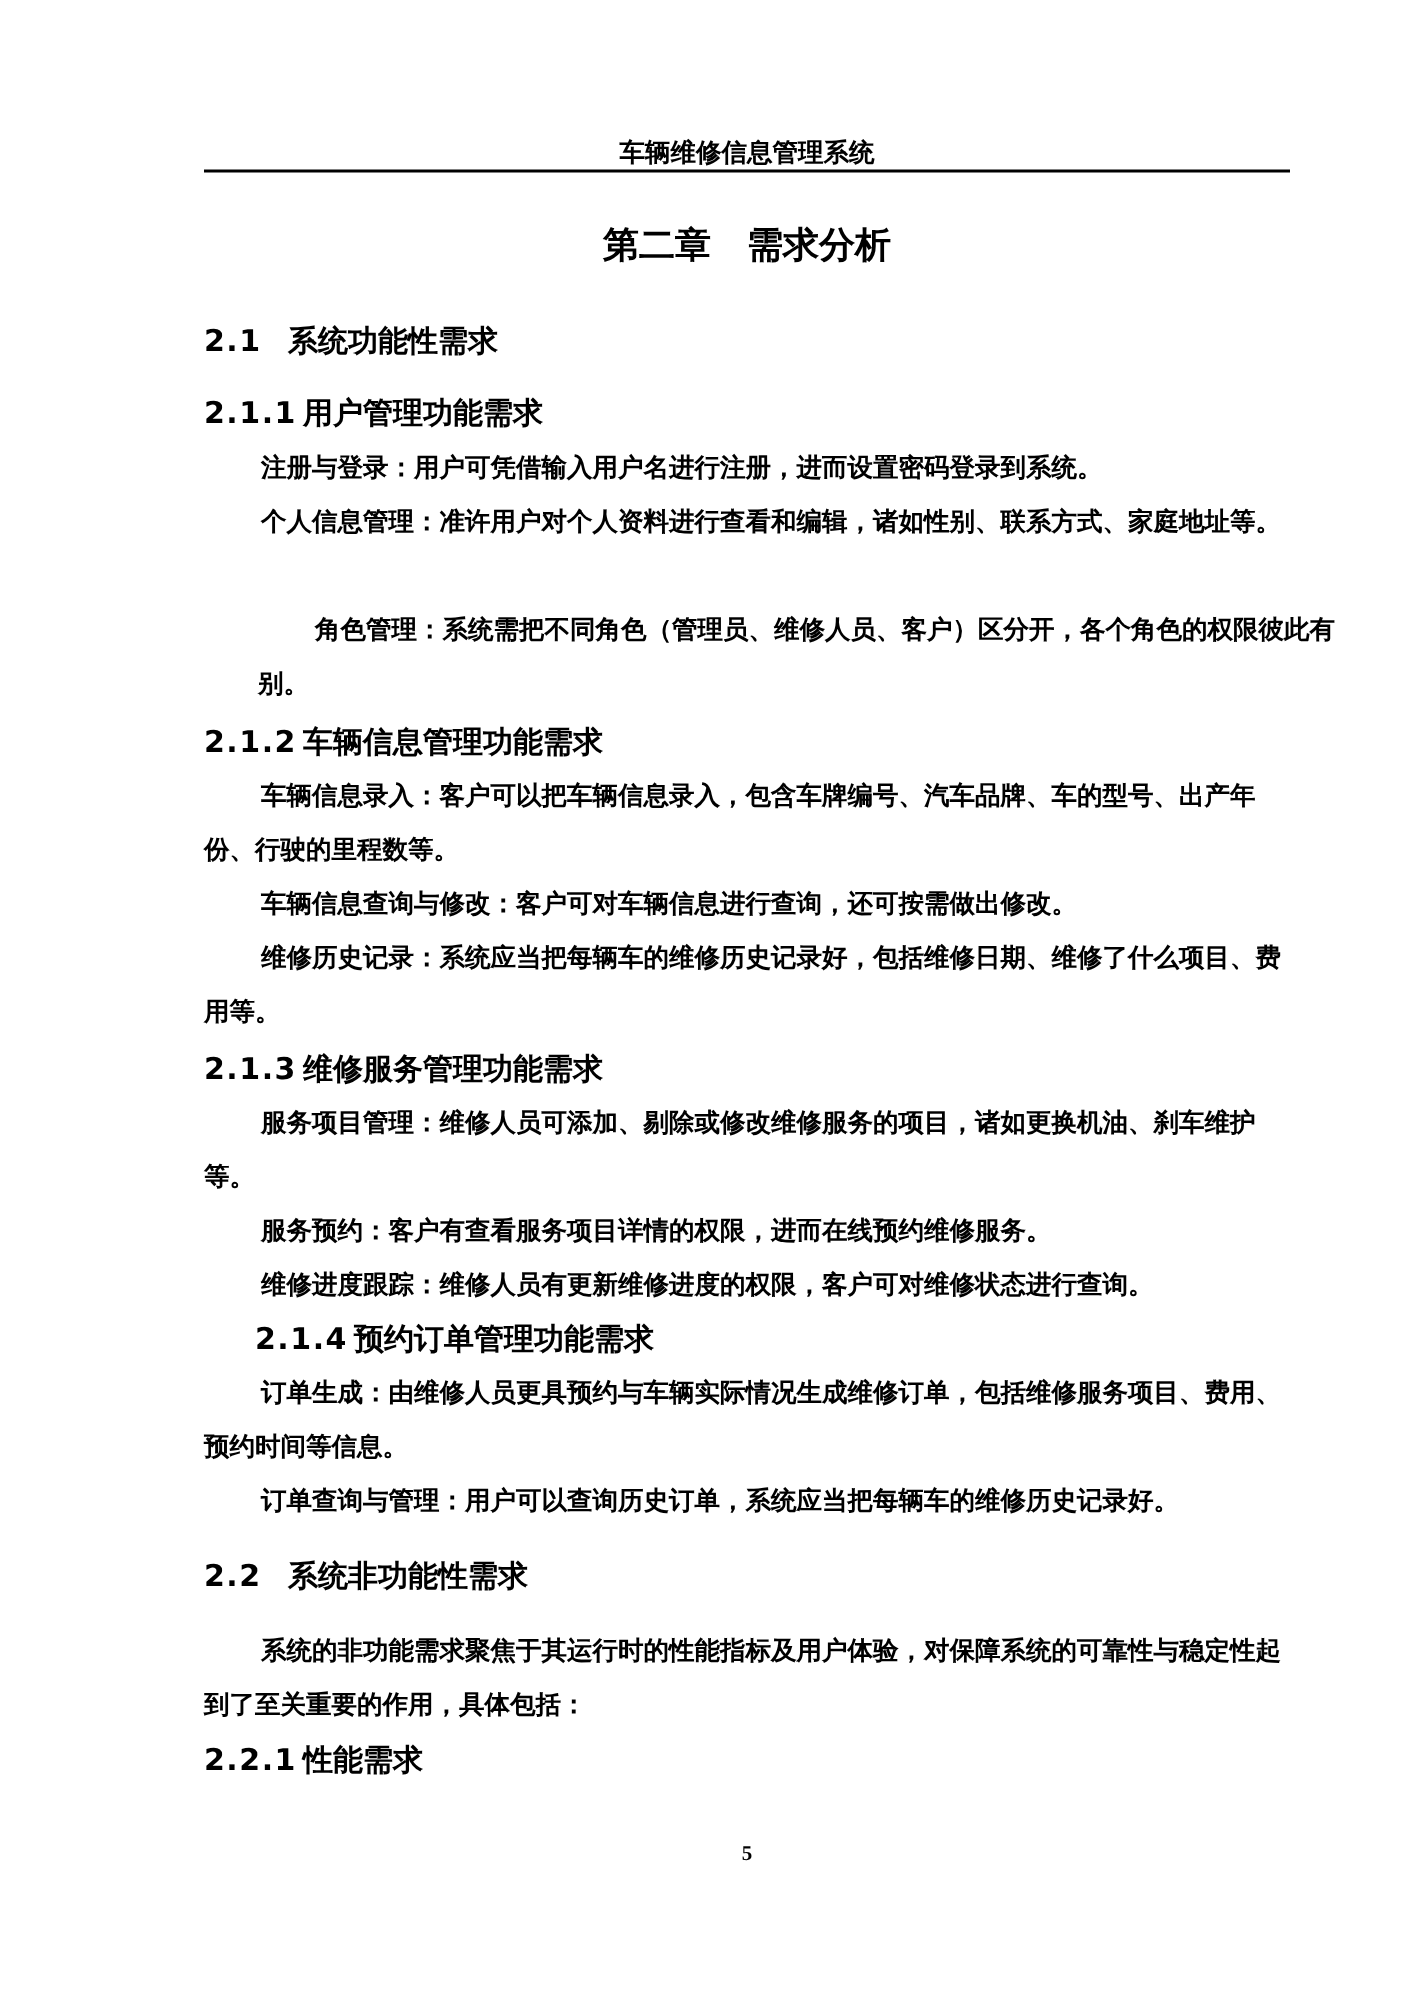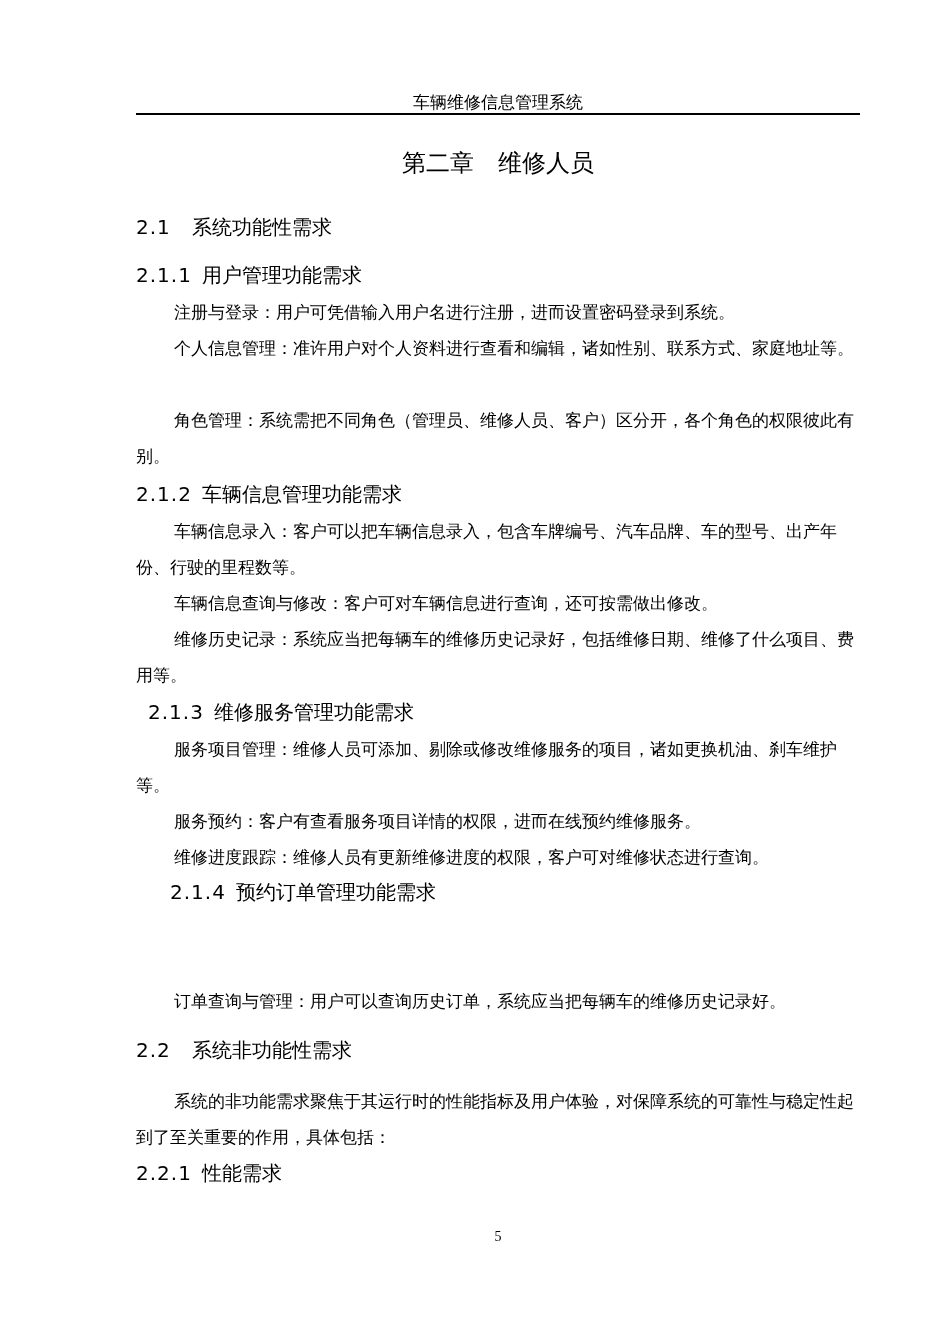--- a/index.html
+++ b/index.html
@@ -1,18 +1,18 @@
 <!DOCTYPE html>
 <html><head>
 <meta charset="utf-8">
 <style>
   html, body { margin: 0; padding: 0; background: #ffffff; }
   body { width: 950px; height: 1344px; position: relative; overflow: hidden;
          font-family: "DejaVu Sans", "Liberation Sans", sans-serif; color: #000; }
-  .page { position: absolute; left: 0; top: 0; width: 774px; height: 1344px; background: #fff; }
+  .page { position: absolute; left: 0; top: 0; width: 774px; height: 1344px; background: #fff; font-weight: bold; }
   .header { position: absolute; left: 136px; width: 724px; top: 90px; text-align: center;
             font-size: 17px; line-height: 24px; }
   .header-rule { position: absolute; left: 136px; width: 724px; top: 113px; height: 0;
                  border-top: 2px solid #000; }
   .abs { position: absolute; white-space: nowrap; }
   .chapter-title { left: 136px; width: 724px; text-align: center; top: 146px;
                    font-size: 24px; line-height: 34px; }
   .h2 { left: 136px; font-size: 20px; line-height: 28px; }
   .h3 { left: 136px; font-size: 20px; line-height: 24px; }
   .num { display: inline-block; letter-spacing: 1px; }
@@ -24,50 +24,51 @@
             font-family: "Liberation Serif", serif; font-size: 14px; line-height: 18px; }
 </style>
 </head>
 <body>
 
 <div class="page">
 
   <div class="header">车辆维修信息管理系统</div>
   <div class="header-rule"></div>
 
-  <div class="abs chapter-title">第二章　维修人员</div>
+  <div class="abs chapter-title">第二章　需求分析</div>
 
   <div class="abs h2" style="top:213px;">
     <span class="num">2.1</span><span>系统功能性需求</span>
   </div>
 
   <div class="abs h3" style="top:263px;">
     <span class="num">2.1.1</span><span>用户管理功能需求</span>
   </div>
   <div class="abs para" style="top:294px;">注册与登录：用户可凭借输入用户名进行注册，进而设置密码登录到系统。</div>
   <div class="abs para" style="top:330px;">个人信息管理：准许用户对个人资料进行查看和编辑，诸如性别、联系方式、家庭地址等。</div>
-  <div class="abs para" style="top:402px;">角色管理：系统需把不同角色（管理员、维修人员、客户）区分开，各个角色的权限彼此有别。</div>
+  <div class="abs para" style="top:402px;margin-left:36px;">角色管理：系统需把不同角色（管理员、维修人员、客户）区分开，各个角色的权限彼此有别。</div>
 
   <div class="abs h3" style="top:482px;">
     <span class="num">2.1.2</span><span>车辆信息管理功能需求</span>
   </div>
   <div class="abs para" style="top:513px;">车辆信息录入：客户可以把车辆信息录入，包含车牌编号、汽车品牌、车的型号、出产年份、行驶的里程数等。</div>
   <div class="abs para" style="top:621px;">维修历史记录：系统应当把每辆车的维修历史记录好，包括维修日期、维修了什么项目、费用等。</div>
   <div class="abs para" style="top:585px;">车辆信息查询与修改：客户可对车辆信息进行查询，还可按需做出修改。</div>
 
-  <div class="abs h3" style="top:700px;margin-left:12px;">
+  <div class="abs h3" style="top:700px;">
     <span class="num">2.1.3</span><span>维修服务管理功能需求</span>
   </div>
   <div class="abs para" style="top:731px;">服务项目管理：维修人员可添加、剔除或修改维修服务的项目，诸如更换机油、刹车维护等。</div>
   <div class="abs para" style="top:803px;">服务预约：客户有查看服务项目详情的权限，进而在线预约维修服务。</div>
   <div class="abs para" style="top:839px;">维修进度跟踪：维修人员有更新维修进度的权限，客户可对维修状态进行查询。</div>
 
   <div class="abs h3" style="top:880px;margin-left:34px;">
     <span class="num">2.1.4</span><span>预约订单管理功能需求</span>
   </div>
+  <div class="abs para" style="top:911px;">订单生成：由维修人员更具预约与车辆实际情况生成维修订单，包括维修服务项目、费用、预约时间等信息。</div>
   <div class="abs para" style="top:983px;">订单查询与管理：用户可以查询历史订单，系统应当把每辆车的维修历史记录好。</div>
 
   <div class="abs h2" style="top:1036px;">
     <span class="num">2.2</span><span>系统非功能性需求</span>
   </div>
   <div class="abs para" style="top:1083px;">系统的非功能需求聚焦于其运行时的性能指标及用户体验，对保障系统的可靠性与稳定性起到了至关重要的作用，具体包括：</div>
 
   <div class="abs h3" style="top:1161px;">
     <span class="num">2.2.1</span><span>性能需求</span>
   </div>

